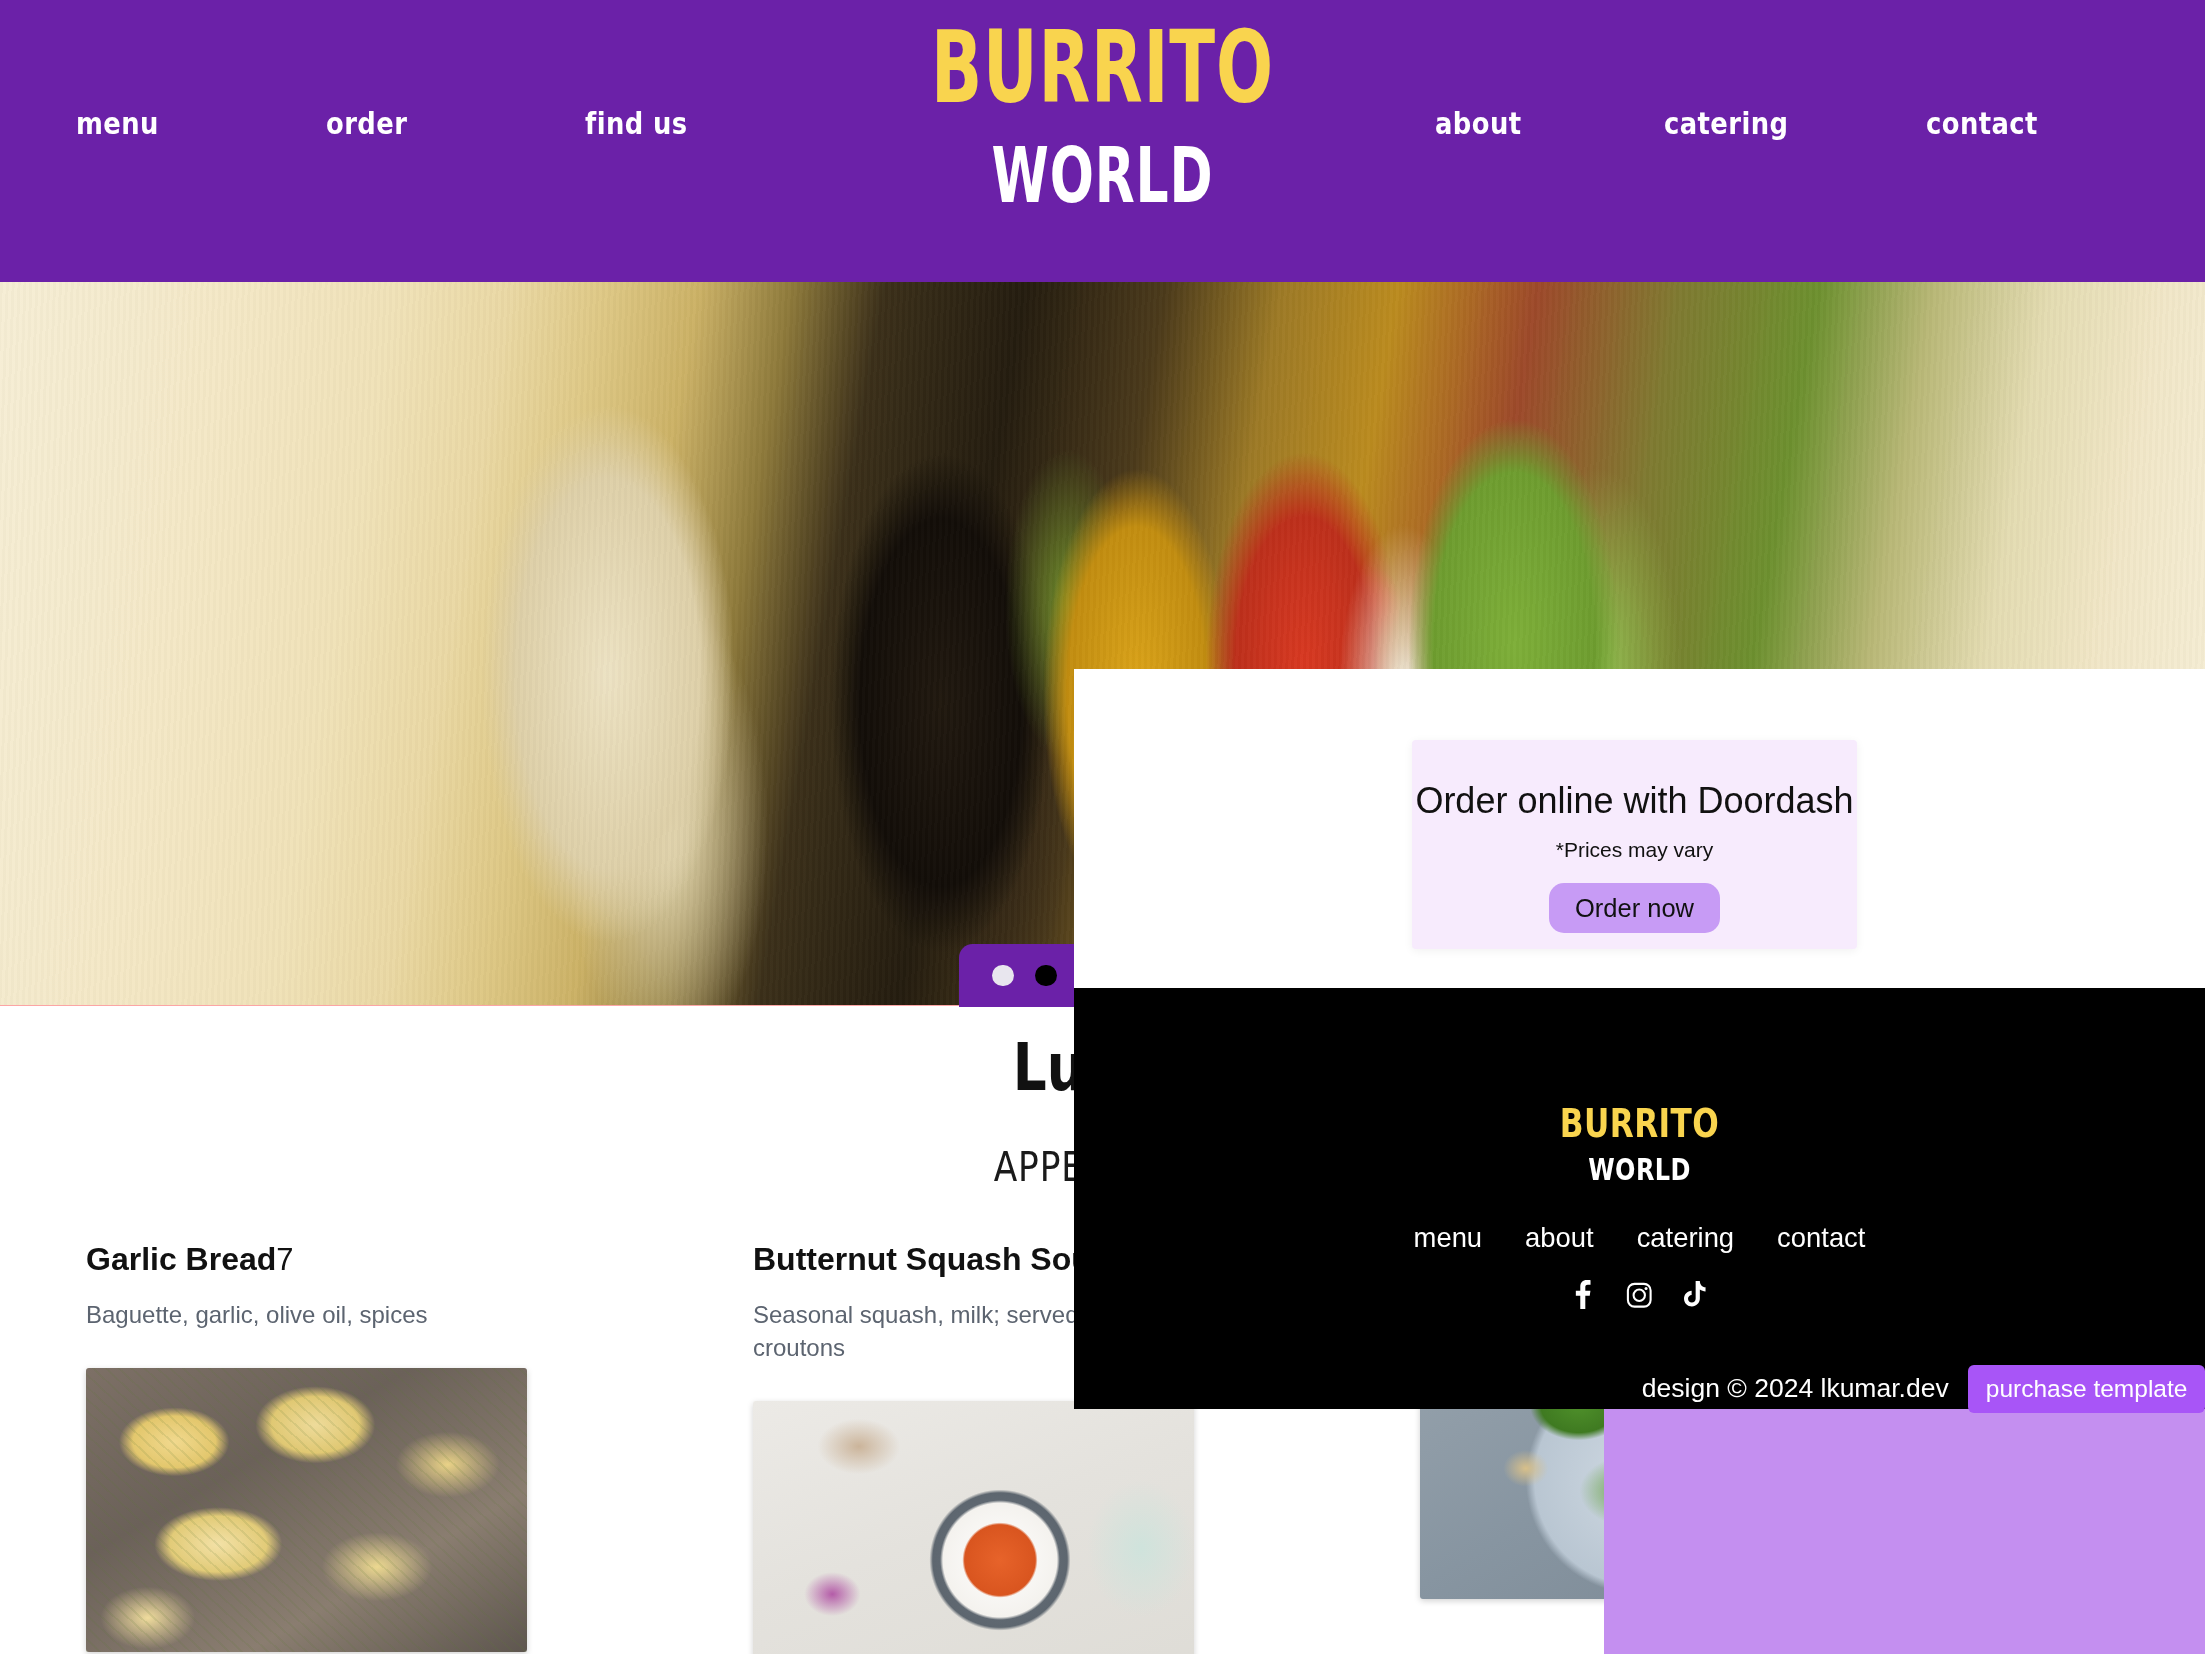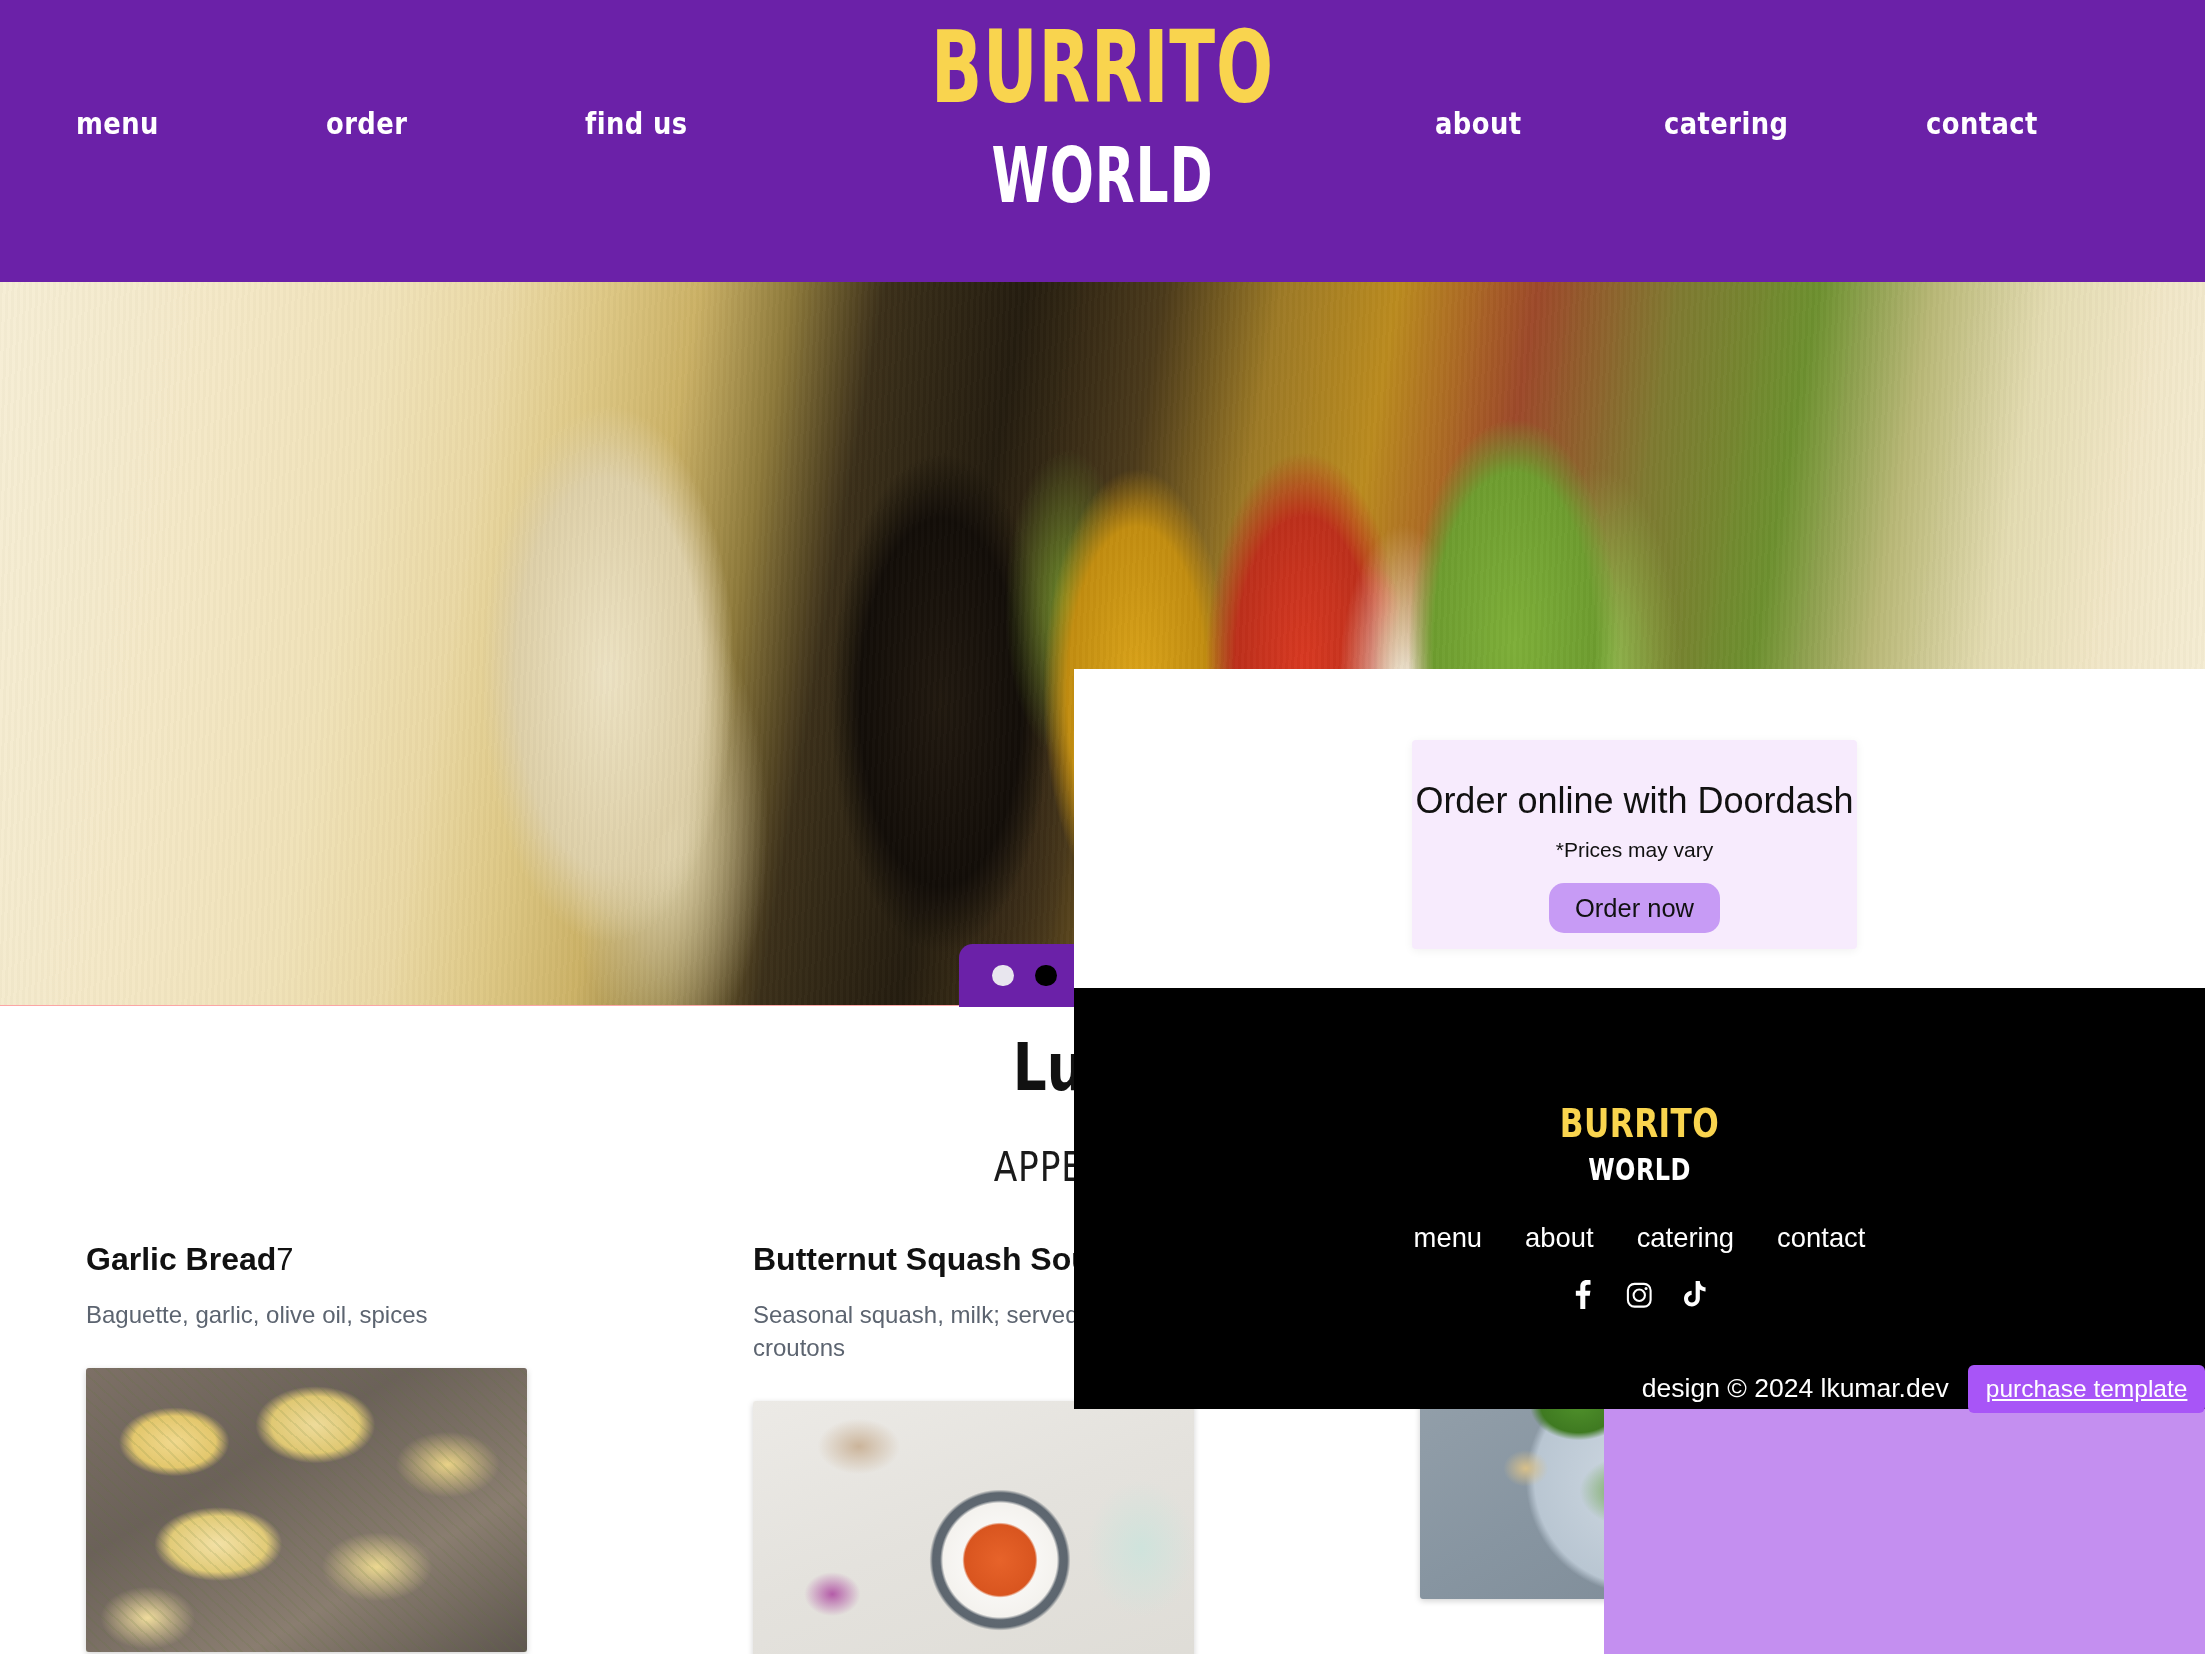--- a/index.html
+++ b/index.html
@@ -411,21 +411,20 @@
   .purchase-btn {
     background: #A855F7;
     color: #ffffff;
     border: none;
     border-radius: 5.9px;
     padding: 10.8px 17.6px;
     font-family: "Liberation Sans", sans-serif;
     font-size: 24.5px;
     cursor: pointer;
     line-height: 1.05;
-    text-decoration: underline;
   }
 </style>
 </head>
 <body>
 
 <div id="page">
 
   <header class="site-header">
 
     <a class="nav-link" style="left:76px;">menu</a>

